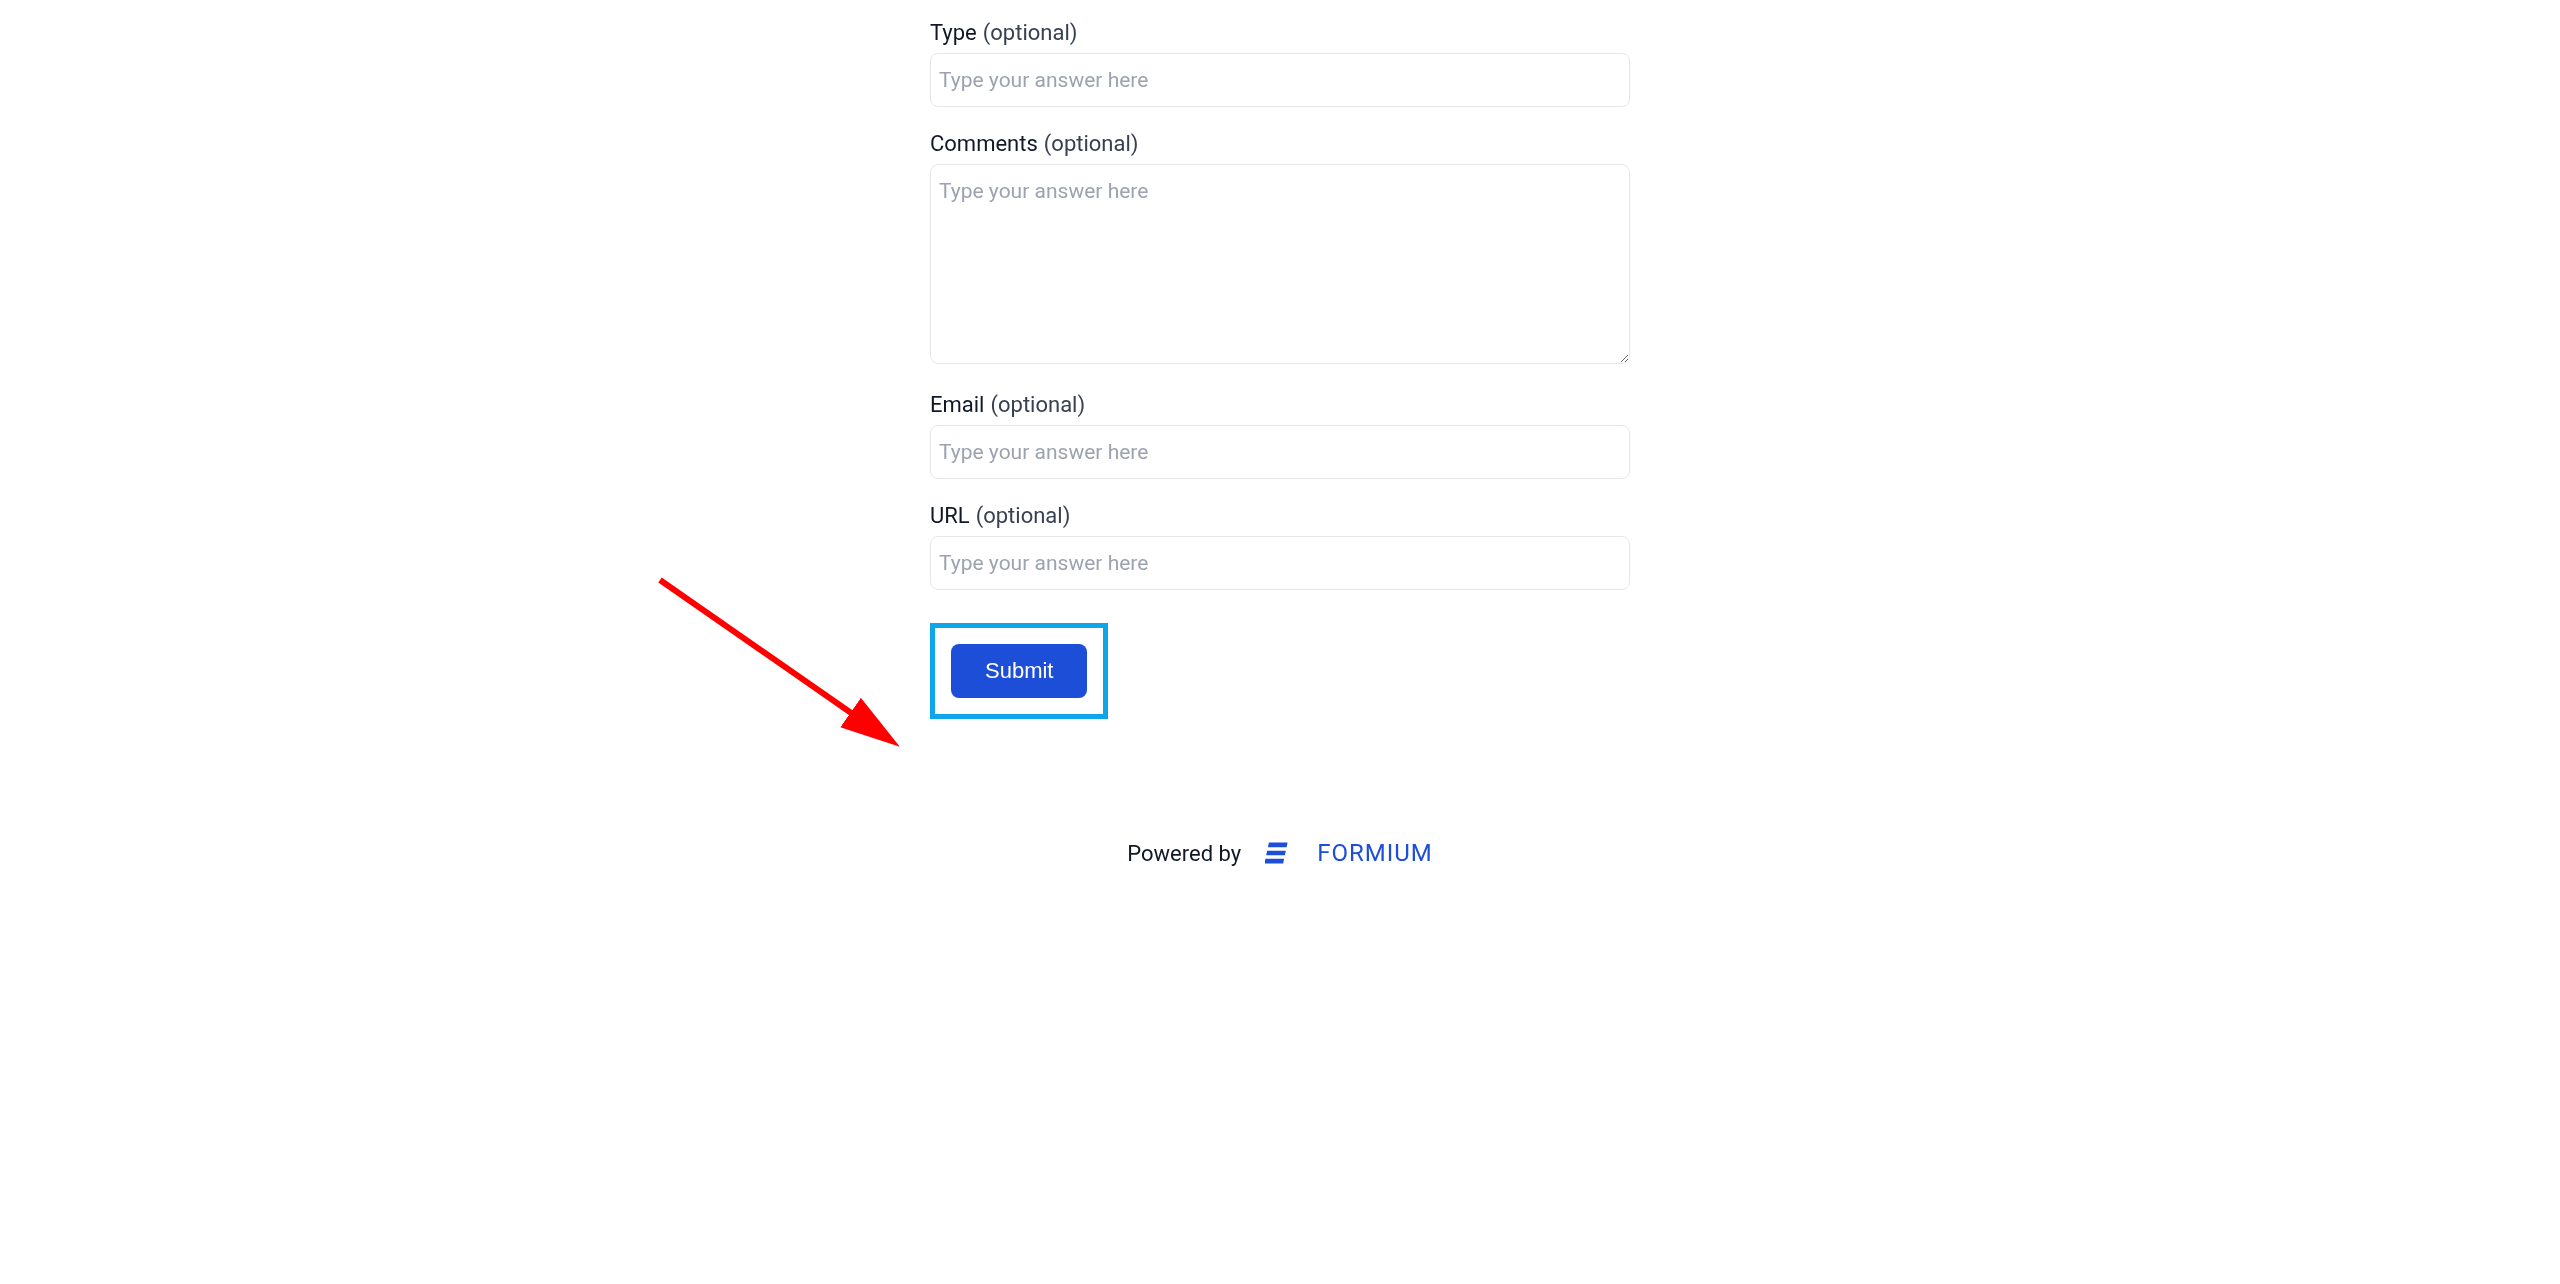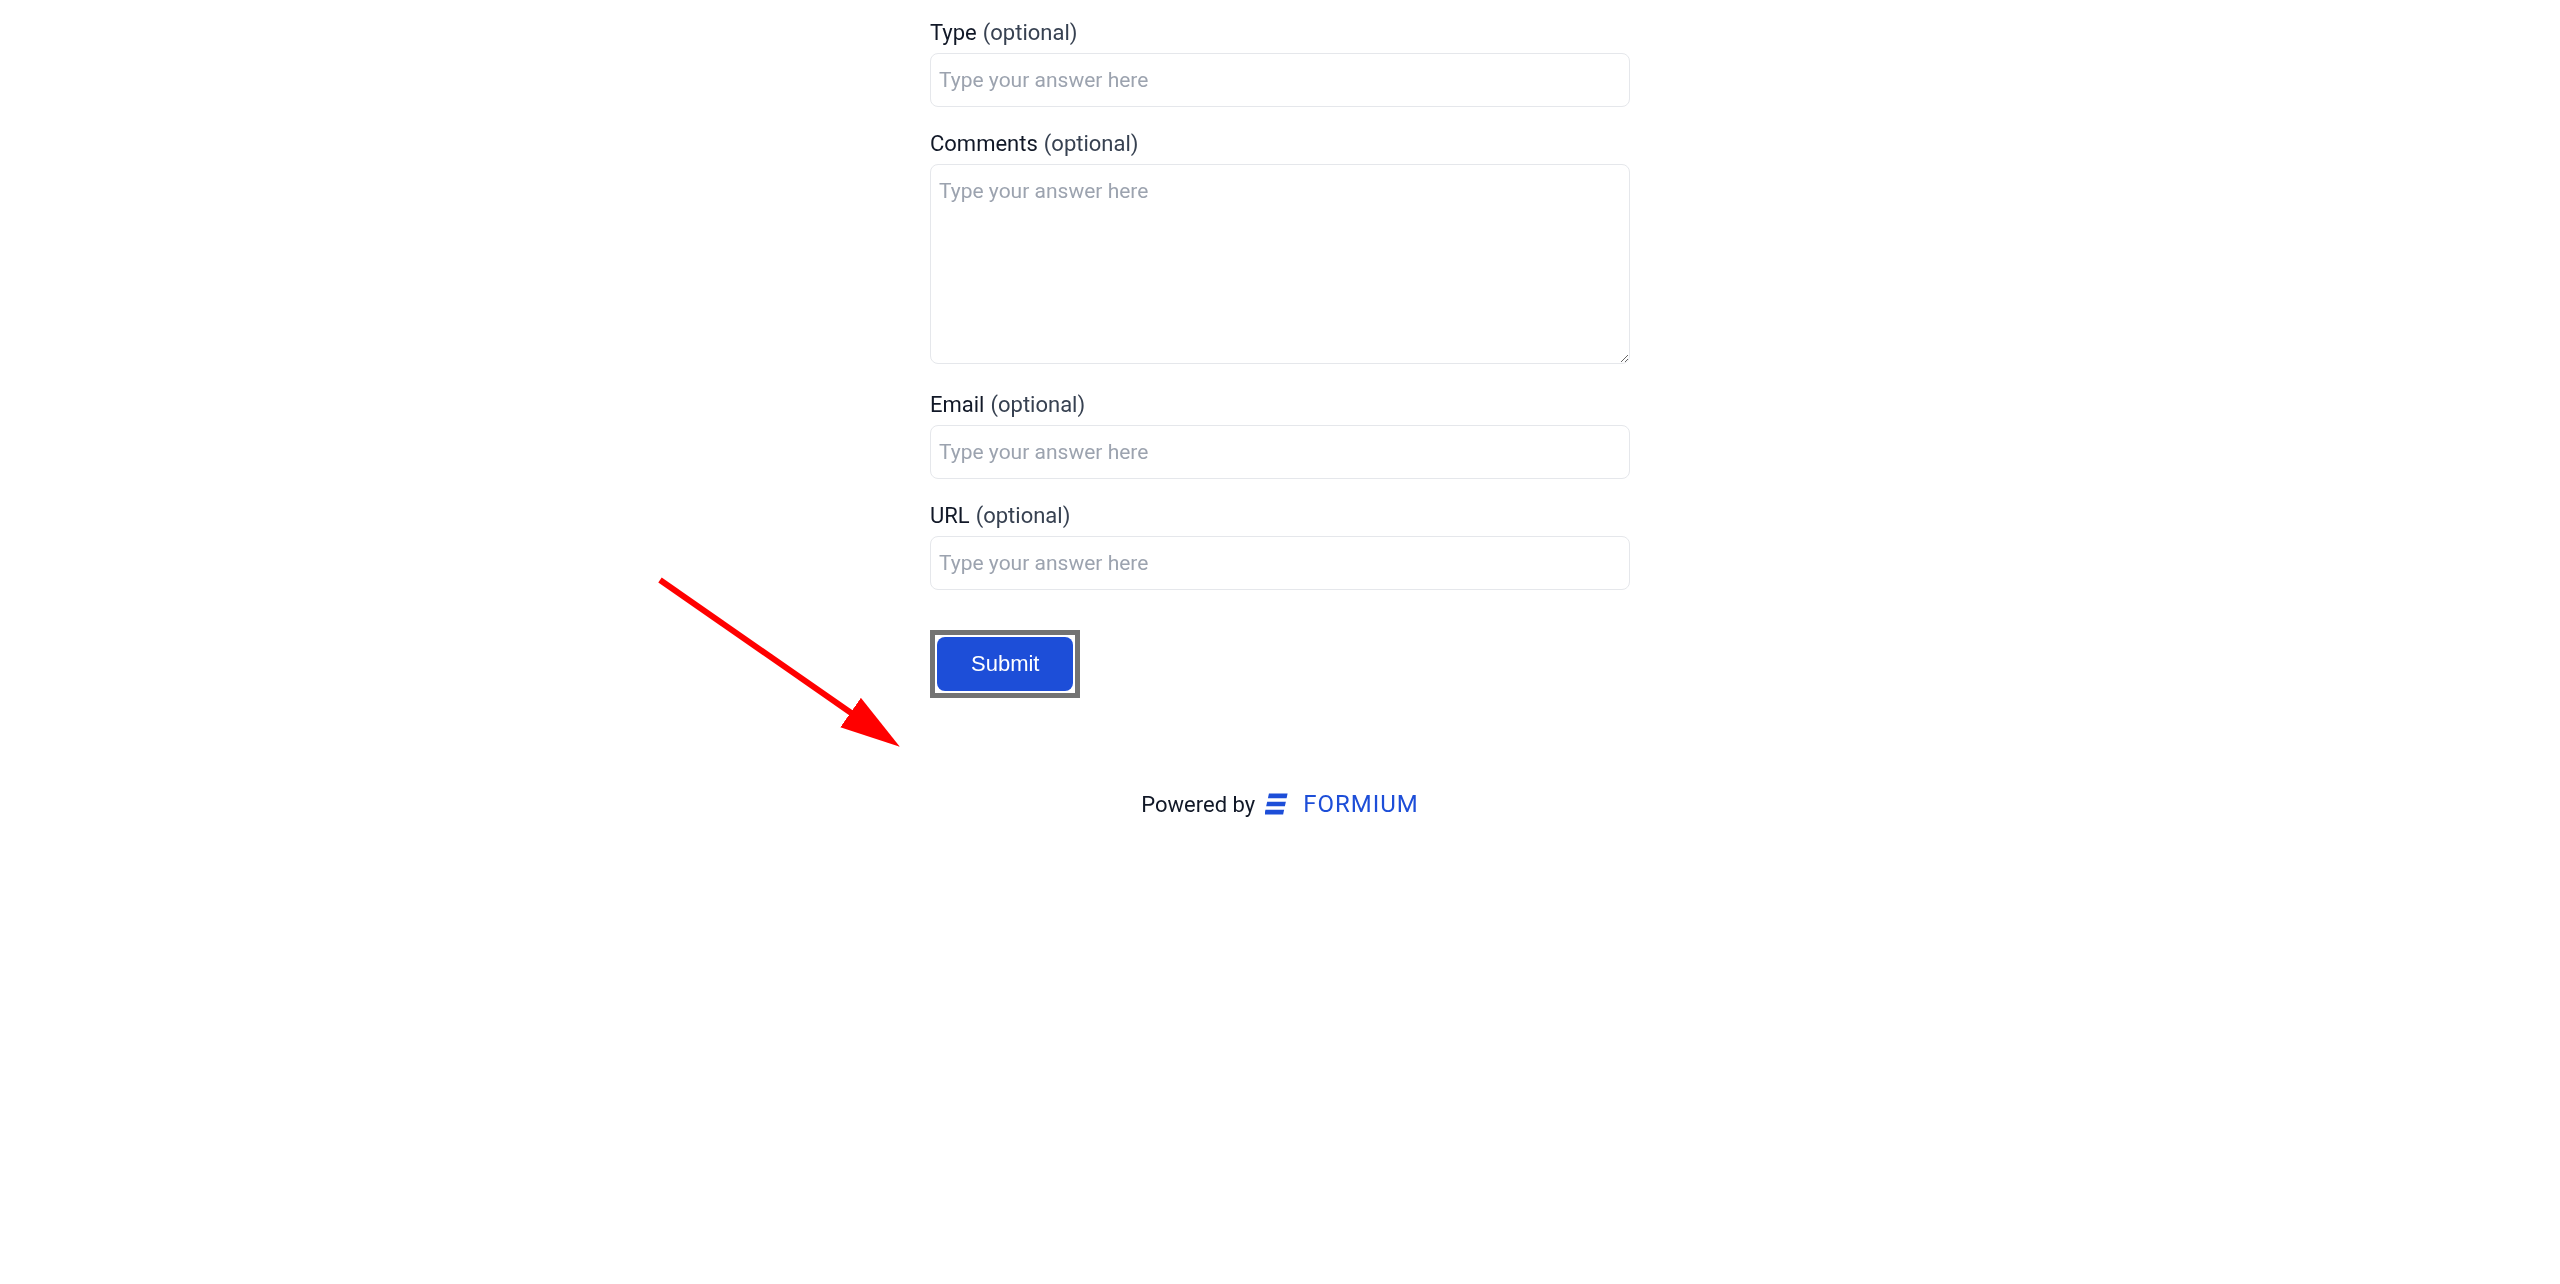--- a/index.html
+++ b/index.html
@@ -54,46 +54,46 @@
     }
     .input::placeholder {
       color: #9ca3af;
     }
     textarea.input {
       height: 200px;
       resize: vertical;
     }
     .submit-wrap {
       display: inline-block;
-      border: 5px solid #737373;
-      padding: 2px;
-      margin-top: 16px;
+      border: 5px solid #0ea5e9;
+      padding: 16px;
+      margin-top: 9px;
     }
     .submit-btn {
       background: #1d4ed8;
       color: #ffffff;
       border: none;
       padding: 14px 34px;
       font-size: 22px;
       border-radius: 8px;
       cursor: pointer;
       font-weight: 400;
       display: block;
     }
     .arrow-svg {
       position: absolute;
       left: -280px;
       top: 550px;
       pointer-events: none;
     }
     .footer {
-      margin-top: 92px;
+      margin-top: 120px;
       display: flex;
       align-items: center;
-      gap: 10px;
+      gap: 24px;
       font-size: 22px;
       justify-content: center;
     }
     .footer-text {
       color: #111827;
     }
     .footer-brand {
       color: #1d4ed8;
       font-weight: 400;
       letter-spacing: 1px;

